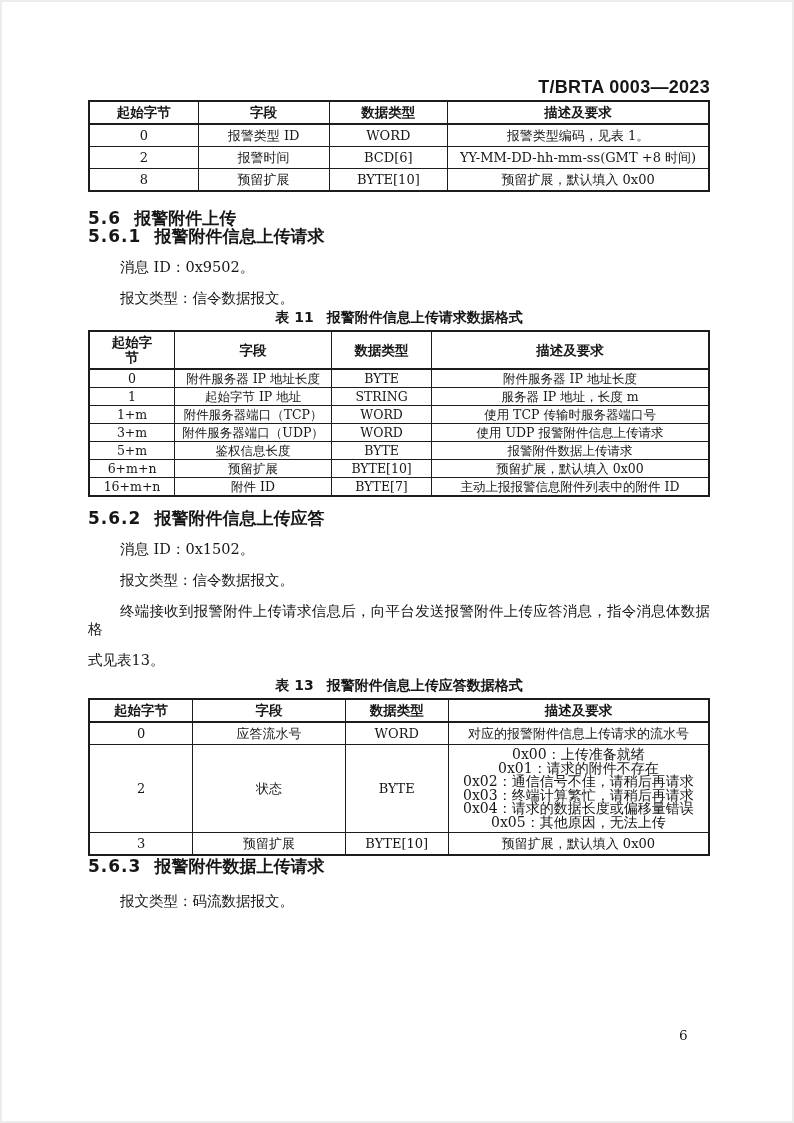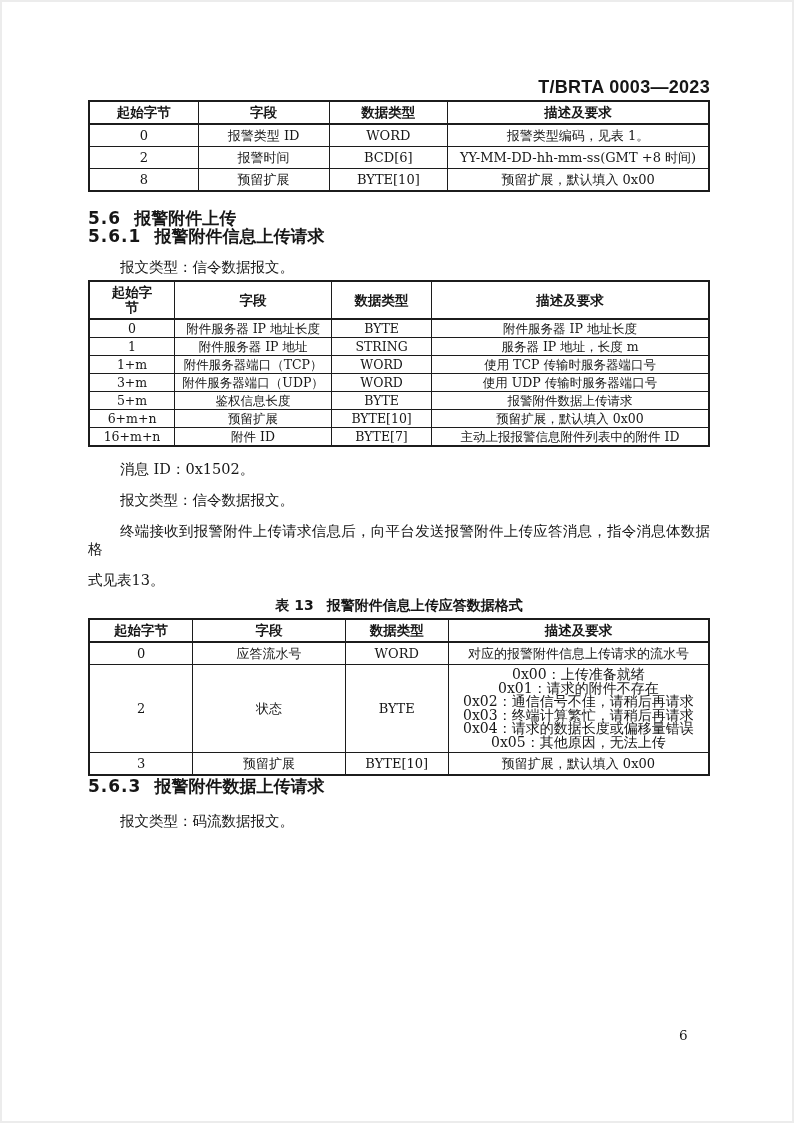--- a/index.html
+++ b/index.html
@@ -148,56 +148,60 @@
       </table>
     </div>
 
   <div class="heading h-l2">
     <span class="h-num">5.6</span><span>报警附件上传</span>
   </div>
 
   <div class="heading h-l3">
     <span class="h-num">5.6.1</span><span>报警附件信息上传请求</span>
   </div>
+  <div class="bodyline indent">消息 ID：0x9502。</div>
   <div class="bodyline indent">报文类型：信令数据报文。</div>
 
+  <div class="tbl-caption cap-t11">
+    <span class="cap-label">表 11</span><span>报警附件信息上传请求数据格式</span>
+  </div>
   <div class="tblwrap t11">
       <table>
         <thead>
           <tr>
             <th>起始字节</th>
             <th>字段</th>
             <th>数据类型</th>
             <th>描述及要求</th>
           </tr>
         </thead>
         <tbody>
           <tr>
             <td>0</td>
             <td>附件服务器 IP 地址长度</td>
             <td>BYTE</td>
             <td>附件服务器 IP 地址长度</td>
           </tr>
           <tr>
             <td>1</td>
-            <td>附件服务器 IP 地址</td>
+            <td>起始字节 IP 地址</td>
             <td>STRING</td>
             <td>服务器 IP 地址，长度 m</td>
           </tr>
           <tr>
             <td>1+m</td>
             <td>附件服务器端口（TCP）</td>
             <td>WORD</td>
             <td>使用 TCP 传输时服务器端口号</td>
           </tr>
           <tr>
             <td>3+m</td>
             <td>附件服务器端口（UDP）</td>
             <td>WORD</td>
-            <td>使用 UDP 传输时服务器端口号</td>
+            <td>使用 UDP 报警附件信息上传请求</td>
           </tr>
           <tr>
             <td>5+m</td>
             <td>鉴权信息长度</td>
             <td>BYTE</td>
             <td>报警附件数据上传请求</td>
           </tr>
           <tr>
             <td>6+m+n</td>
             <td>预留扩展</td>
@@ -207,20 +211,23 @@
           <tr>
             <td>16+m+n</td>
             <td>附件 ID</td>
             <td>BYTE[7]</td>
             <td>主动上报报警信息附件列表中的附件 ID</td>
           </tr>
         </tbody>
       </table>
     </div>
 
+  <div class="heading h-l3" style="margin-top:12px">
+    <span class="h-num">5.6.2</span><span>报警附件信息上传应答</span>
+  </div>
   <div class="bodyline indent">消息 ID：0x1502。</div>
   <div class="bodyline indent">报文类型：信令数据报文。</div>
   <div class="bodyline indent jfull">终端接收到报警附件上传请求信息后，向平台发送报警附件上传应答消息，指令消息体数据格</div>
   <div class="bodyline">式见表13。</div>
 
   <div class="tbl-caption cap-t13">
     <span class="cap-label">表 13</span><span>报警附件信息上传应答数据格式</span>
   </div>
   <div class="tblwrap t13">
       <table>

